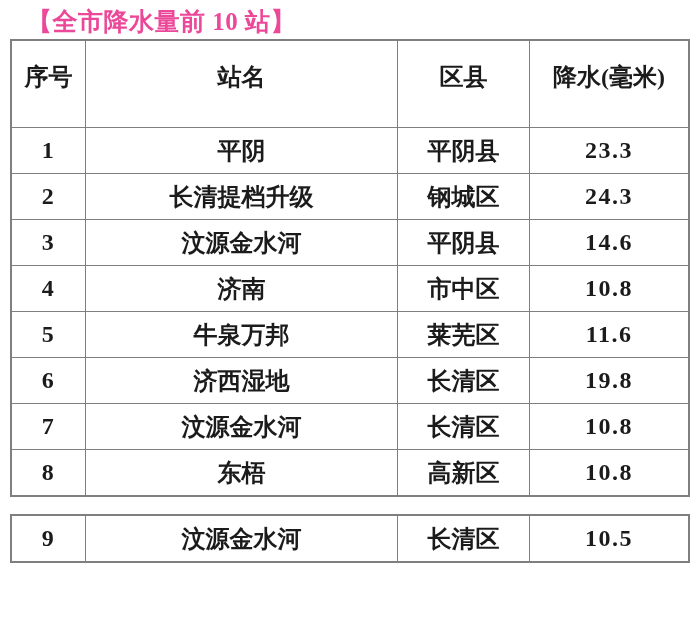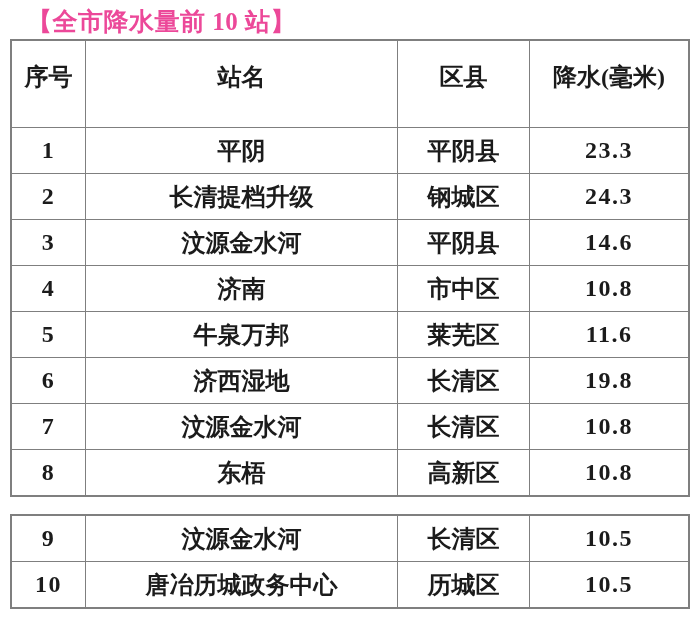--- a/index.html
+++ b/index.html
@@ -156,22 +156,16 @@
         <col class="col-dist">
         <col class="col-rain">
     </colgroup>
     <tbody>
       <tr>
         <td class="num">9</td>
         <td>汶源金水河</td>
         <td>长清区</td>
         <td class="num">10.5</td>
       </tr>
-      <tr>
-        <td class="num">10</td>
-        <td>唐冶历城政务中心</td>
-        <td>历城区</td>
-        <td class="num">10.5</td>
-      </tr>
     </tbody>
   </table>
 
 </div>
 
 </body></html>

